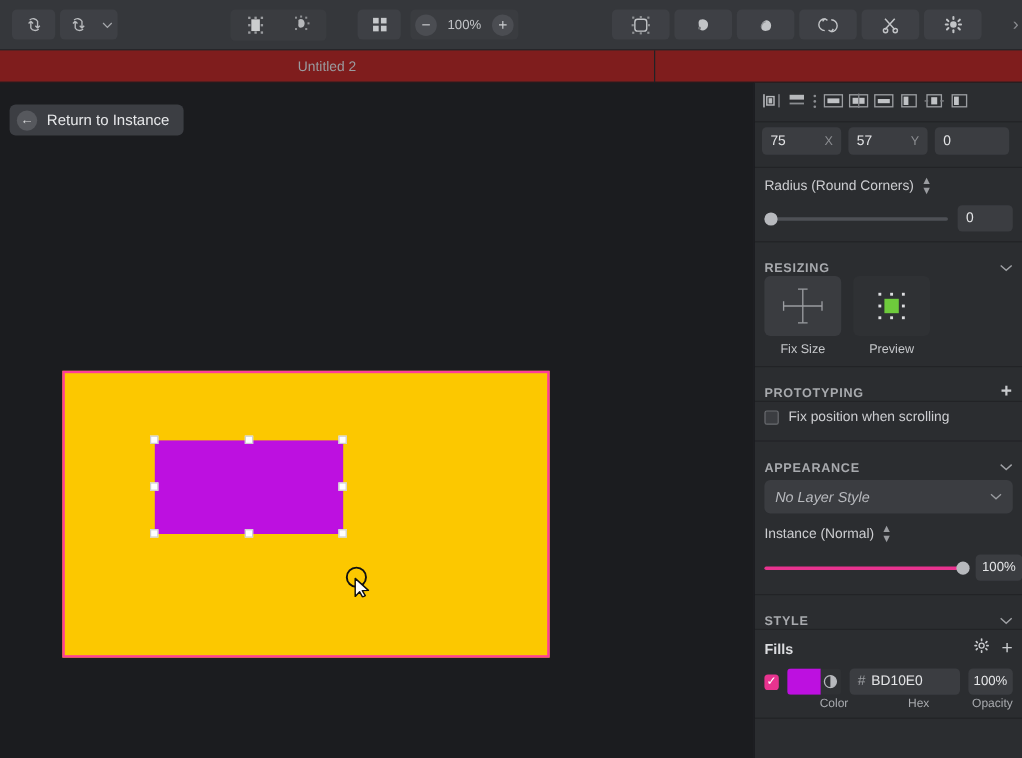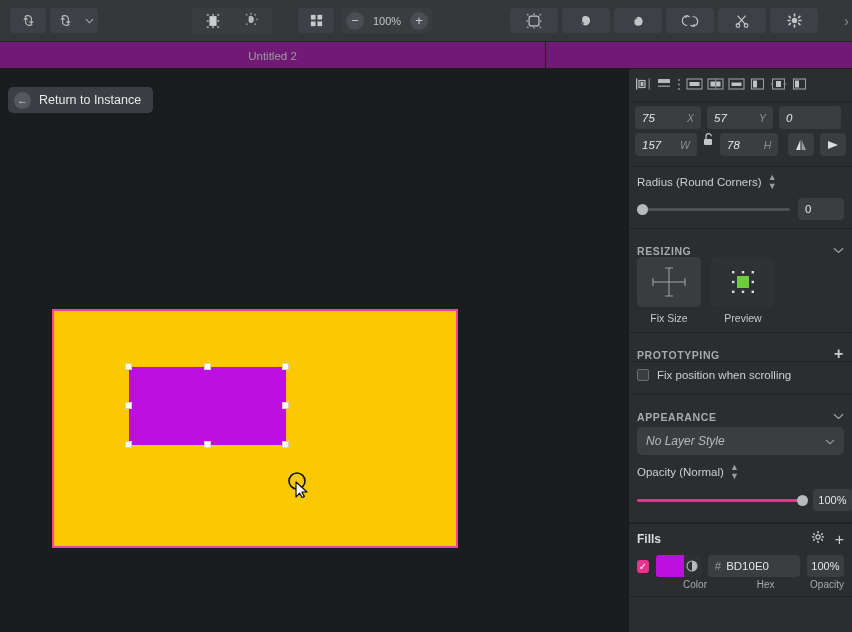--- a/index.html
+++ b/index.html
@@ -61,21 +61,21 @@
     font-size: 13px; line-height: 17px; text-align: center;
   }
   #zoomval { color: #c2c4c7; font-size: 11px; width: 46px; text-align: center; }
 
   #tb-right-chev { position:absolute; right: 3px; color:#8a8c90; font-size:15px; }
 
   
   #tabbar {
     position: absolute; top: 42px; left: 0;
     width: 852px; height: 27px;
-    background: #701a75;
+    background: #7f1d1d;
     border-bottom: 1px solid #1b1c1f;
   }
   #tab {
     position: absolute; left: 0; top: 0;
     width: 546px; height: 27px;
     display: flex; align-items: center; justify-content: center;
     color: #9a9ca0; font-size: 11.5px;
     border-right: 1px solid #212225;
   }
 
@@ -137,21 +137,21 @@
     height: 26px; padding: 4px 2px 0 4px;
     gap: 1px;
   }
   .al-btn {
     width: 20px; height: 19px;
     display: flex; align-items: center; justify-content: center;
     border-radius: 3px;
   }
   .al-sep { width: 8px; display:flex; align-items:center; justify-content:center; color:#6e7074; font-size:9px;}
 
-  .pos-row { display: flex; align-items: flex-start; padding: 4px 6px; gap: 6px; font-style: italic; }
+  .pos-row { display: flex; align-items: flex-end; padding: 4px 6px; gap: 6px; }
   .field {
     height: 23px; background: #3b3d41; border-radius: 4px;
     display: flex; align-items: center; padding: 0 7px;
     color: #e4e5e7; font-size: 11.5px;
   }
   .field .unit { margin-left: auto; color: #8b8d91; font-size: 10.5px; }
   .field.num { width: 66px; }
   .field.rot { width: 62px; }
   .lockicon { color: #c6c8cb; font-size: 12px; width: 12px; text-align:center;}
 
@@ -468,47 +468,20 @@
     </div>
     <div class="field num">
       <span>57</span>
       <span class="unit">Y</span>
     </div>
     <div class="field rot">
       <span>0</span>
     </div>
   </div>
 
-  <div class="pos-row" style="padding-top:0;">
-    <div class="field num">
-      <span>157</span>
-      <span class="unit">W</span>
-    </div>
-    <div class="lockicon">
-      <svg width="11" height="13" viewBox="0 0 11 13">
-        <rect x="1" y="6" width="8" height="6" rx="1" fill="#c4c6c9"></rect>
-        <path d="M3 6 V3.6 A2.4 2.4 0 0 1 8.4 3.2" fill="none" stroke="#c4c6c9" stroke-width="1.2"></path>
-      </svg>
-    </div>
-    <div class="field num" style="width:62px;">
-      <span>78</span>
-      <span class="unit">H</span>
-    </div>
-    <div class="flip-btn" style="margin-left:4px;">
-      <svg width="14" height="14" viewBox="0 0 14 14">
-        <path d="M6.4 2 L6.4 12 L2 12 Z" fill="#dcdde0"></path>
-        <path d="M7.6 2 L7.6 12 L12 12 Z" fill="#9b9da1"></path>
-      </svg>
-    </div>
-    <div class="flip-btn">
-      <svg width="14" height="14" viewBox="0 0 14 14">
-        <path d="M2 3 L12 7 L2 11 Z" fill="#dcdde0"></path>
-      </svg>
-    </div>
-  </div>
 
   <div class="divider"></div>
 
   <div id="radius-block">
     <div class="radius-top">
       <span class="lbl">Radius (Round Corners)</span>
       <span class="stepper">▲<br>▼</span>
     </div>
     <div class="radius-slider-row">
       <div class="track">
@@ -591,35 +564,43 @@
     <span>No Layer Style</span>
     <span class="chev">
       <svg width="10" height="6" viewBox="0 0 12 7">
           <path d="M1 1 L6 5.5 L11 1" fill="none" stroke="#9b9da1" stroke-width="1.3"></path>
         </svg>
     </span>
   </div>
 
   <div id="opacity-block">
     <div class="op-top">
-      <span class="lbl">Opacity (Normal)</span>
+      <span class="lbl">Instance (Normal)</span>
       <span class="stepper">▲<br>▼</span>
     </div>
     <div class="op-row">
       <div class="op-track" style="background: rgb(232, 51, 143);">
         <div class="op-knob"></div>
       </div>
       <div class="op-field">
         <span>100%</span>
       </div>
     </div>
   </div>
 
   <div class="divider" style="margin-top:7px;"></div>
 
+  <div class="sec-head">
+    <span>STYLE</span>
+    <span class="chev">
+      <svg width="11" height="7" viewBox="0 0 12 7">
+          <path d="M1 1 L6 5.5 L11 1" fill="none" stroke="#9fa1a5" stroke-width="1.3"></path>
+        </svg>
+    </span>
+  </div>
   <div class="divider" style="margin-top:0;"></div>
 
   <div class="fills-head">
     <span class="lbl">Fills</span>
     <span class="gear">
       <svg width="14" height="14" viewBox="0 0 20 20">
         <circle cx="10" cy="10" r="3" fill="none" stroke="#c8cacd" stroke-width="1.6"></circle>
         <g fill="#c8cacd">
           <rect x="9" y="1.2" width="2" height="3.6" rx="1"></rect>
             <rect x="9" y="15.2" width="2" height="3.6" rx="1"></rect>

